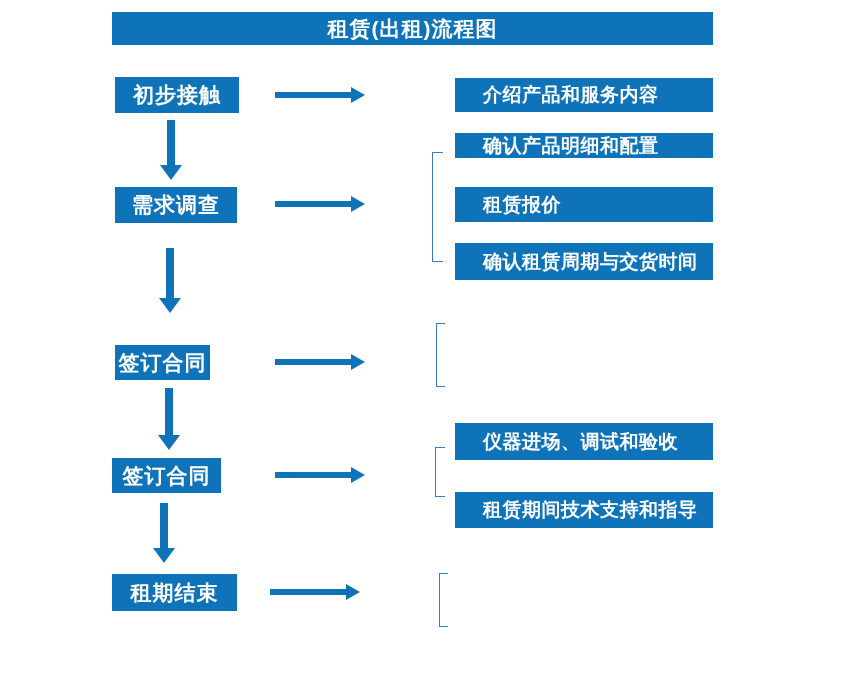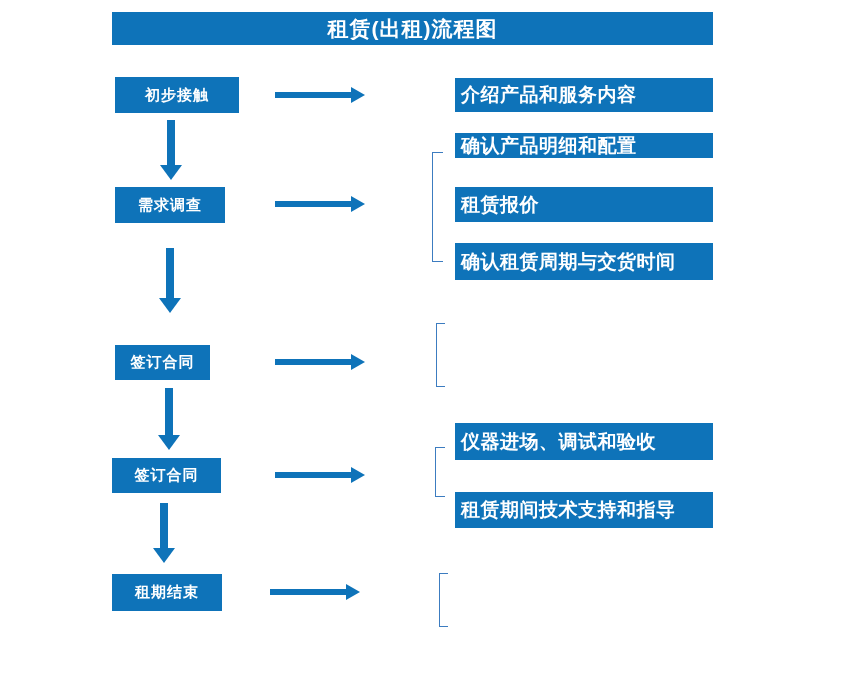--- a/index.html
+++ b/index.html
@@ -18,22 +18,22 @@
     background:var(--primary);
     display:flex;align-items:center;justify-content:center;
     font-size:21px;letter-spacing:1px;
   }
   .box{
     position:absolute;
     background:var(--primary);
     display:flex;align-items:center;
     box-sizing:border-box;
   }
-  .step{justify-content:center;font-size:15px;letter-spacing:1px;}
-  .output{left:443px;width:258px;padding-left:6px;font-size:19px;letter-spacing:0.5px;text-align:center;}
+  .step{justify-content:center;font-size:21px;letter-spacing:1px;}
+  .output{left:443px;width:258px;padding-left:28px;font-size:19px;letter-spacing:0.5px;text-align:center;}
   .varrow{position:absolute;width:22px;display:flex;flex-direction:column;align-items:center;}
   .vshaft{width:8px;flex:1;background:var(--primary);}
   .vhead{width:0;height:0;border-left:11px solid transparent;border-right:11px solid transparent;border-top:15px solid var(--primary);}
   .harrow{position:absolute;height:16px;display:flex;align-items:center;}
   .hshaft{width:76px;height:6px;background:var(--primary);}
   .hhead{width:0;height:0;border-top:8px solid transparent;border-bottom:8px solid transparent;border-left:14px solid var(--primary);}
   .bracket{
     position:absolute;box-sizing:border-box;
     border-left:1.5px solid var(--bracket);
     border-top:1.5px solid var(--bracket);
@@ -41,24 +41,24 @@
   }
 </style>
 </head>
 <body>
 
 <div class="canvas">
 
   <div class="banner">租赁(出租)流程图</div>
 
   <div class="box step" style="left:103px;top:77px;width:124px;height:36px">初步接触</div>
-  <div class="box step" style="left:103px;top:187px;width:110px;height:36px">需求调查</div>
+  <div class="box step" style="left:103px;top:187px;width:122px;height:36px">需求调查</div>
   <div class="box step" style="left:103px;top:345px;width:95px;height:35px">签订合同</div>
   <div class="box step" style="left:100px;top:458px;width:109px;height:35px">签订合同</div>
-  <div class="box step" style="left:100px;top:574px;width:110px;height:37px">租期结束</div>
+  <div class="box step" style="left:100px;top:574px;width:125px;height:37px">租期结束</div>
 
   <div class="varrow" style="left:148px;top:120px;height:60px">
       <div class="vshaft"></div>
       <div class="vhead"></div>
     </div>
   <div class="varrow" style="left:147px;top:248px;height:65px">
       <div class="vshaft"></div>
       <div class="vhead"></div>
     </div>
   <div class="varrow" style="left:146px;top:388px;height:62px">

